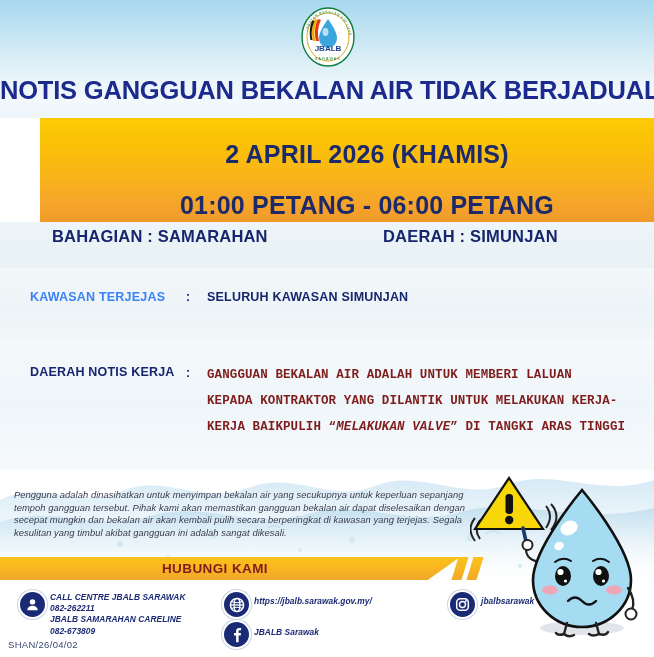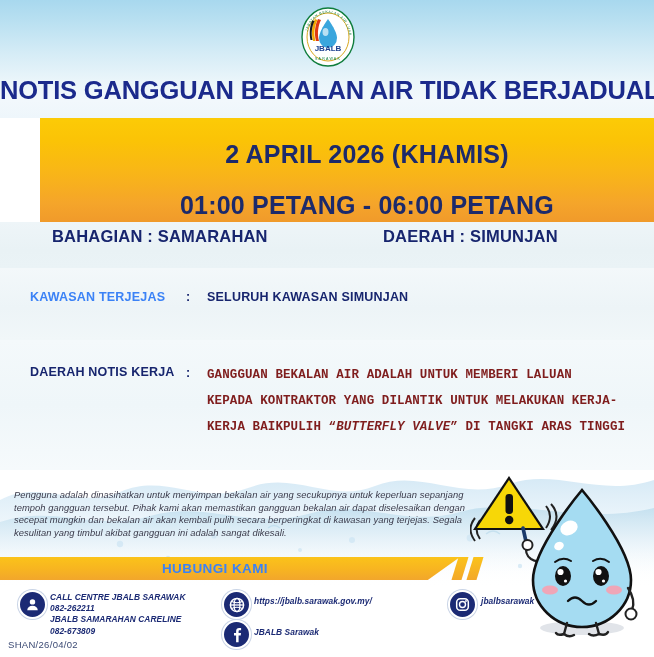--- a/index.html
+++ b/index.html
@@ -215,21 +215,21 @@
     background: linear-gradient(180deg, #fbc31a 0%, #f7b421 55%, #f2a62c 100%);
     clip-path: polygon(0 0, 100% 0, 93% 100%, 0 100%);
   }
   .hk-text {
     position: absolute;
     left: 0; top: 561px;
     width: 430px;
     text-align: center;
     font-size: 13.5px;
     font-weight: bold;
-    color: #3b82f6;
+    color: #7f1d1d;
     letter-spacing: 0.4px;
   }
   .hk-stripe {
     position: absolute;
     top: 557px;
     width: 10px;
     height: 23px;
     background: linear-gradient(180deg, #fbc31a 0%, #f3a82a 100%);
     transform: skewX(-17deg);
   }
@@ -317,21 +317,21 @@
   <div class="kawasan-label">KAWASAN TERJEJAS</div>
   <div class="kawasan-colon">:</div>
   <div class="kawasan-value">SELURUH KAWASAN SIMUNJAN</div>
 
   <div class="panel-huraian"></div>
   <div class="huraian-label">DAERAH NOTIS KERJA</div>
   <div class="huraian-colon">:</div>
   <div class="huraian-body">
     <div>GANGGUAN BEKALAN AIR ADALAH UNTUK MEMBERI LALUAN</div>
     <div>KEPADA KONTRAKTOR YANG DILANTIK UNTUK MELAKUKAN KERJA-</div>
-    <div><span>KERJA BAIKPULIH “</span><i>BUTTERFLY VALVE</i><span>” DI TANGKI ARAS TINGGI</span></div>
+    <div><span>KERJA BAIKPULIH “</span><i>MELAKUKAN VALVE</i><span>” DI TANGKI ARAS TINGGI</span></div>
   </div>
 
   <div class="splash">
     <svg width="654" height="170" viewBox="0 0 654 170">
       <defs>
         <linearGradient id="wg" x1="0" y1="0" x2="0" y2="1">
           <stop offset="0%" stop-color="#cfe6f4" stop-opacity="0.85"></stop>
           <stop offset="55%" stop-color="#e6f2fa" stop-opacity="0.55"></stop>
           <stop offset="100%" stop-color="#ffffff" stop-opacity="0"></stop>
         </linearGradient>

